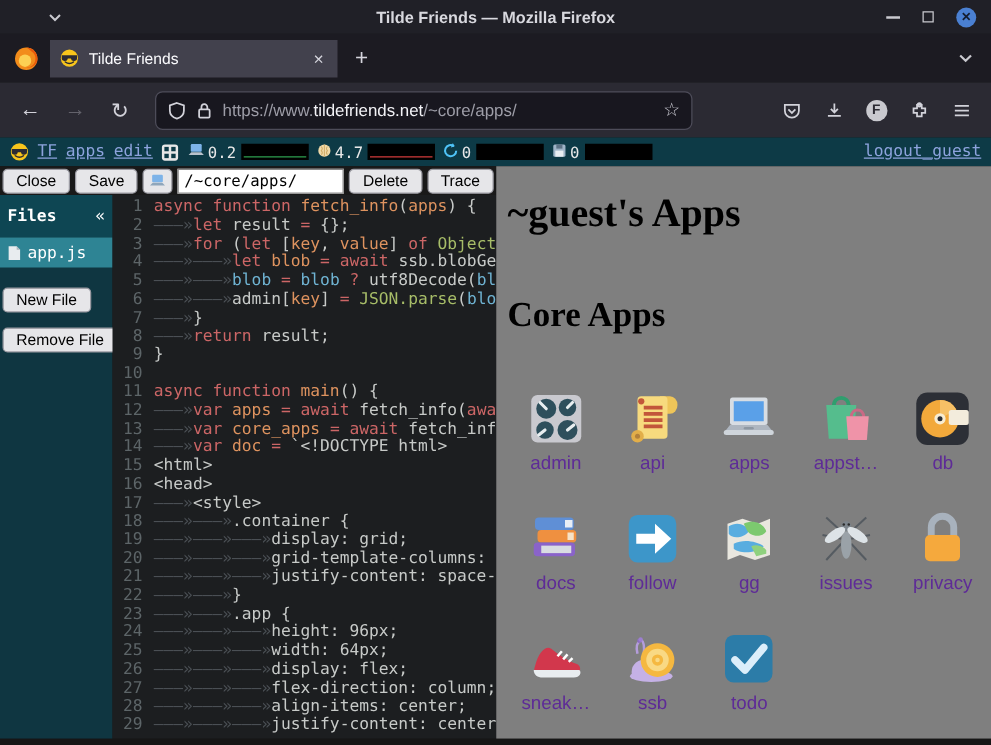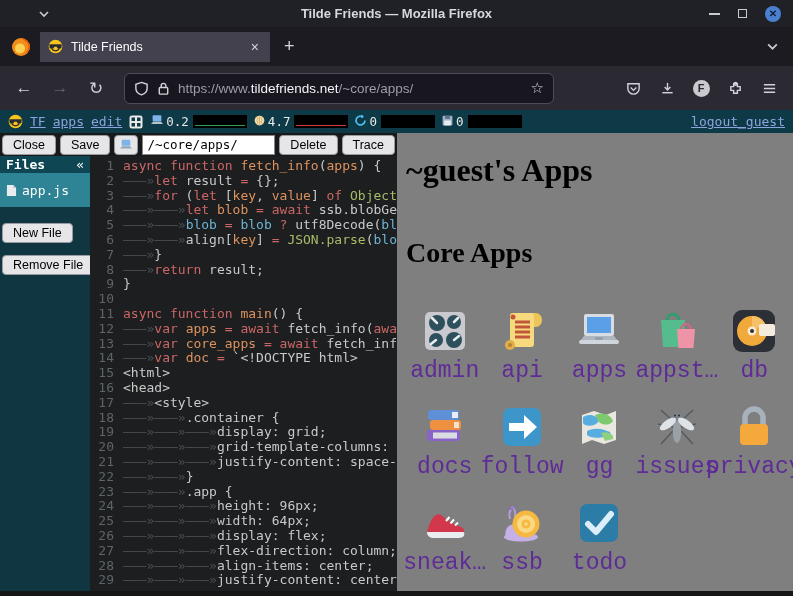--- a/index.html
+++ b/index.html
@@ -54,45 +54,45 @@
   .content { flex:1; display:flex; min-height:0; }
   .left { width:397px; display:flex; flex-direction:column; background:#191919; }
   .toolbar { height:23px; display:flex; align-items:center; gap:4px; padding:1px 2px; }
   .tbtn { background:#e6e6e9; border:1px solid #9a9aa2; border-radius:4px; font-size:12.5px;
           color:#000; height:20px; padding:0 10px; display:flex; align-items:center; }
   .path-input { height:20px; flex:1; min-width:0; border:1px solid #888; background:#fff; color:#000;
                 font-family:"DejaVu Sans Mono", monospace; font-size:12.5px; padding:0 4px; }
   .workspace { flex:1; display:flex; min-height:0; }
 
   .files { width:90px; background:#0f3641; display:flex; flex-direction:column; flex:none; }
-  .files-head { height:17px; background:#0e4653; color:#fff; font-family:"DejaVu Sans Mono",monospace;
+  .files-head { height:34px; background:#0e4653; color:#fff; font-family:"DejaVu Sans Mono",monospace;
                 font-weight:bold; font-size:13px; display:flex; align-items:center; padding:0 6px; }
   .files-head .caret { margin-left:auto; font-weight:normal; }
-  .file-row { height:34px; background:#2e8494; color:#fff; font-family:"DejaVu Sans Mono",monospace;
+  .file-row { height:24px; background:#2e8494; color:#fff; font-family:"DejaVu Sans Mono",monospace;
               font-size:13px; display:flex; align-items:center; gap:5px; padding:0 6px; }
   .files-btns { margin-top:16px; display:flex; flex-direction:column; gap:12px; align-items:flex-start; padding-left:2px; }
   .files-btns .tbtn { white-space:nowrap; }
 
   .editor { flex:1; background:#1c1e20; font-family:"DejaVu Sans Mono", monospace; font-size:13px;
             line-height:14.8px; padding-top:3px; overflow:hidden; }
   .code-line { white-space:pre; display:flex; }
   .ln { width:24px; text-align:right; color:#5d6568; flex:none; margin-right:9px; }
   .sk { color:#cc6666; } .sd { color:#de935f; } .sv { color:#6fb3d2; }
   .sp { color:#a7bd68; } .sn { color:#c7cac8; } .st { color:#4a4f54; }
 
   .right { flex:1; background:#7f7f7f; color:#000; padding:0 0 0 9px; overflow:hidden; }
   .right h1 { font-family:"Liberation Serif", serif; font-size:32px; margin-top:19px; }
   .right h2 { font-family:"Liberation Serif", serif; font-size:28px; margin-top:48px; }
   .apps-grid { margin-top:28px; display:grid; grid-template-columns:repeat(5, 68px);
                justify-content:space-around; }
   .app { height:96px; width:68px; display:flex; flex-direction:column; align-items:center;
          justify-content:center; }
   .app .aicon { width:48px; height:48px; }
   .app .aicon svg { width:48px; height:48px; }
-  .app .albl { font-family:Liberation Mono, monospace; font-size:23px; color:#5e2b97; margin-top:3px;
+  .app .albl { font-family:Liberation Sans, sans-serif; font-size:15px; color:#5e2b97; margin-top:3px;
                white-space:nowrap; }
 
   .bottombar { height:5px; background:#161616; }
   .icn16 { width:15px; height:15px; flex:none; }
 </style>
 </head>
 <body>
 
 <div class="window">
 
@@ -285,21 +285,21 @@
 
   <div class="code-line">
     <span class="ln">4</span><span class="code"><span class="st">———»</span><span class="st">———»</span><span class="sk">let </span><span class="sd">blob</span><span class="sk"> =</span><span class="sn"> </span><span class="sk">await</span><span class="sn"> ssb.blobGet</span></span>
   </div>
 
   <div class="code-line">
     <span class="ln">5</span><span class="code"><span class="st">———»</span><span class="st">———»</span><span class="sv">blob</span><span class="sk"> =</span><span class="sn"> </span><span class="sv">blob</span><span class="sk"> ?</span><span class="sn"> utf8Decode(</span><span class="sv">blo</span></span>
   </div>
 
   <div class="code-line">
-    <span class="ln">6</span><span class="code"><span class="st">———»</span><span class="st">———»</span><span class="sn">align[</span><span class="sd">key</span><span class="sn">] </span><span class="sk">=</span><span class="sn"> </span><span class="sp">JSON.parse</span><span class="sn">(</span><span class="sv">blo</span></span>
+    <span class="ln">6</span><span class="code"><span class="st">———»</span><span class="st">———»</span><span class="sn">admin[</span><span class="sd">key</span><span class="sn">] </span><span class="sk">=</span><span class="sn"> </span><span class="sp">JSON.parse</span><span class="sn">(</span><span class="sv">blo</span></span>
   </div>
 
   <div class="code-line">
     <span class="ln">7</span><span class="code"><span class="st">———»</span><span class="sn">}</span></span>
   </div>
 
   <div class="code-line">
     <span class="ln">8</span><span class="code"><span class="st">———»</span><span class="sk">return</span><span class="sn"> result;</span></span>
   </div>
 

